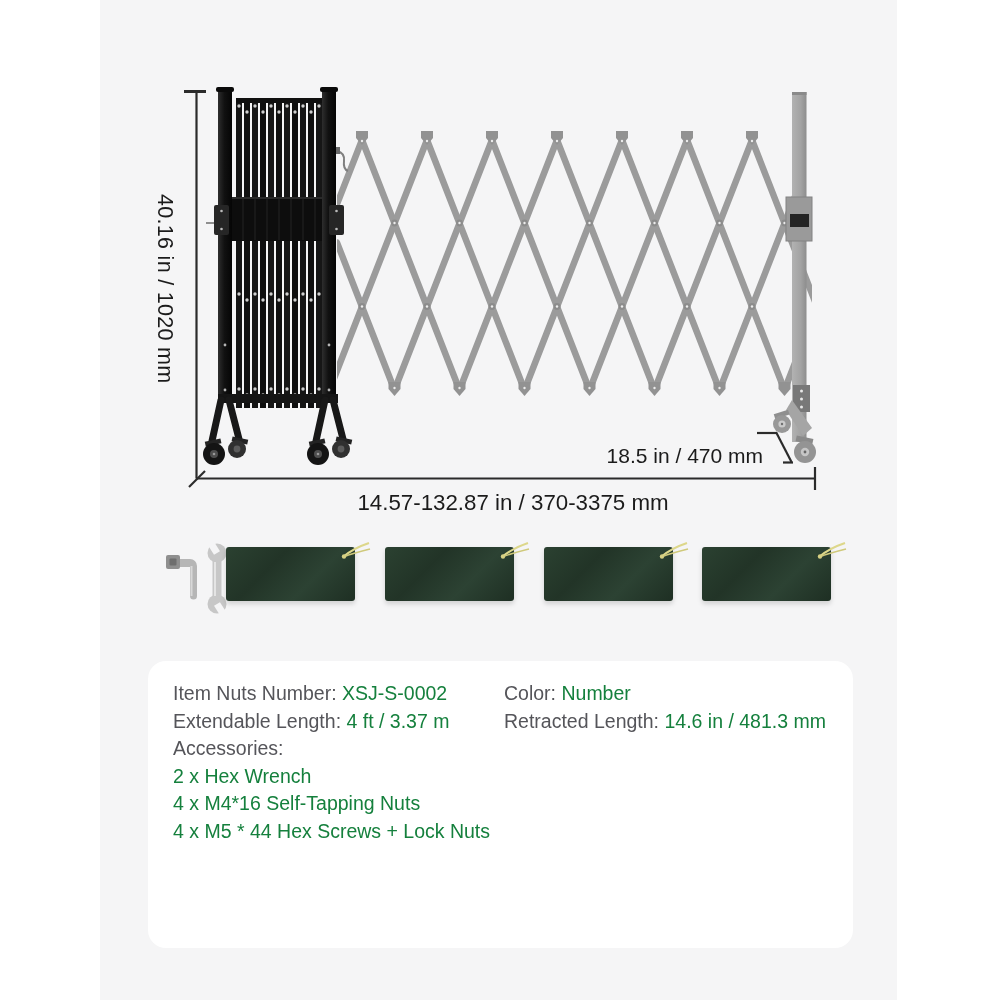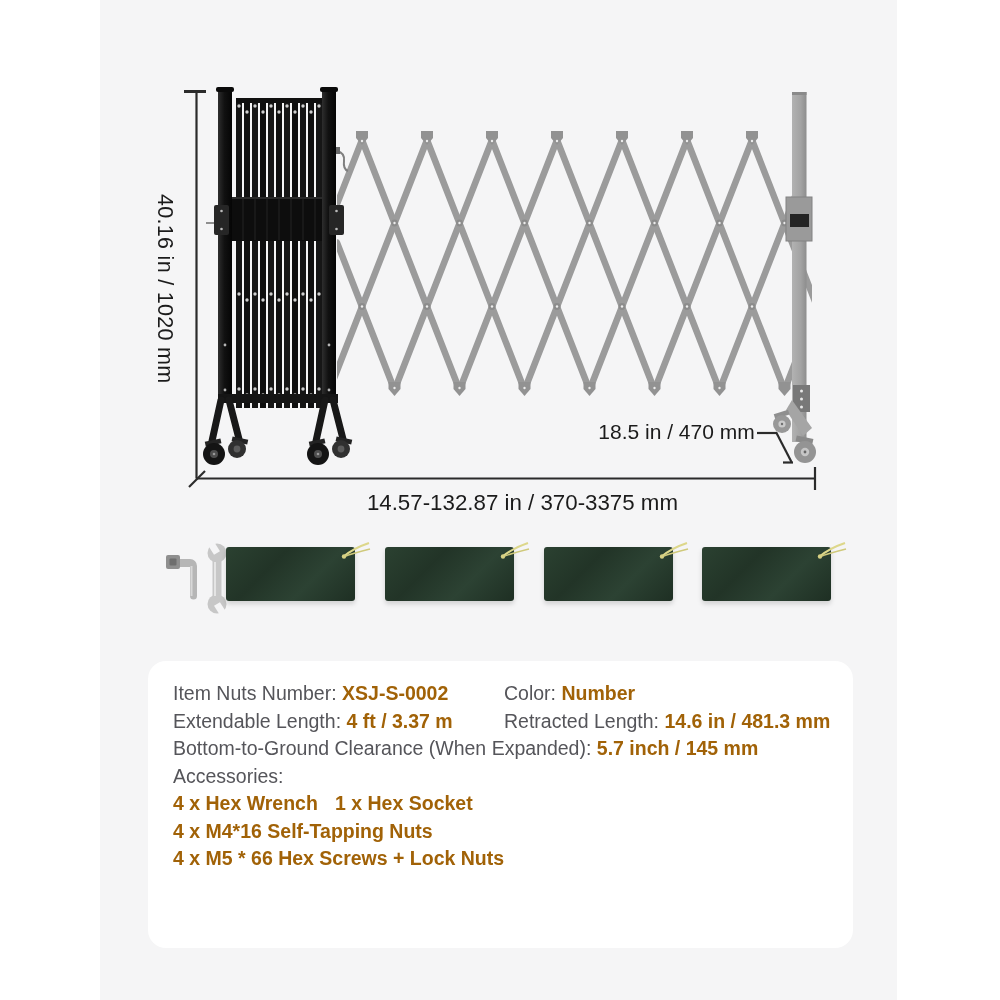--- a/index.html
+++ b/index.html
@@ -13,46 +13,46 @@
   }
   svg.diagram { position:absolute; left:0; top:0; width:1000px; height:1000px; }
 
   
   .dim { position:absolute; color:#1b1b1b; }
   .dim-h {
     left:152px; top:194px; height:220px; writing-mode:vertical-rl;
     font-size:21.5px; white-space:nowrap; letter-spacing:0.3px;
   }
   .dim-l {
-    left:348px; top:490px; width:330px; text-align:right; font-size:22.3px;
+    left:348px; top:490px; width:330px; text-align:center; font-size:22.3px;
     white-space:nowrap;
   }
   .dim-d {
-    left:590px; top:420px; width:173px; text-align:center; font-size:21px;
+    left:590px; top:444px; width:173px; text-align:right; font-size:21px;
     white-space:nowrap;
   }
 
   
   .bag {
     position:absolute; top:547px; width:129px; height:54px; border-radius:3px;
     background:linear-gradient(135deg,#2b4131 0%,#223427 35%,#2c4233 65%,#1e2f23 100%);
     box-shadow:0 3px 5px rgba(0,0,0,0.15);
   }
   .bag .tie { position:absolute; right:-17px; top:-8px; overflow:visible; }
 
   
   .card {
     position:absolute; left:148px; top:661px; width:705px; height:287px;
     box-sizing:border-box; background:#ffffff; border-radius:18px;
     padding:19px 10px 0 25px; font-size:19.5px; color:#55555a;
   }
   .row { line-height:27.5px; white-space:nowrap; }
   .grid2 { display:grid; grid-template-columns:331px 1fr; }
   .grid3 { display:grid; grid-template-columns:162px 197px 1fr; }
-  .val { color:#a16207; font-weight:700; }
+  .val { color:#15803d; font-weight:400; }
 </style>
 </head>
 <body>
 
 <div class="stage"></div>
 
 <svg class="diagram" viewBox="0 0 1000 1000">
   <defs>
     <clipPath id="latclip">
         <rect x="337" y="118" width="475" height="292"></rect>
@@ -375,29 +375,24 @@
     <div>
       <span class="lbl">Extendable Length:</span>
       <span class="val">4 ft / 3.37 m</span>
     </div>
     <div>
       <span class="lbl">Retracted Length:</span>
       <span class="val">14.6 in / 481.3 mm</span>
     </div>
   </div>
   <div class="row">
-    <span class="lbl">Bottom-to-Ground Clearance (When Expanded):</span>
-    <span class="val">5.7 inch / 145 mm</span>
-  </div>
-  <div class="row">
     <span class="lbl">Accessories:</span>
   </div>
   <div class="row grid3">
-    <span class="val">4 x Hex Wrench</span>
-    <span class="val">1 x Hex Socket</span>
+    <span class="val">2 x Hex Wrench</span>
   </div>
   <div class="row">
     <span class="val">4 x M4*16 Self-Tapping Nuts</span>
   </div>
   <div class="row">
-    <span class="val">4 x M5 * 66 Hex Screws + Lock Nuts</span>
+    <span class="val">4 x M5 * 44 Hex Screws + Lock Nuts</span>
   </div>
 </div>
 
 </body></html>

